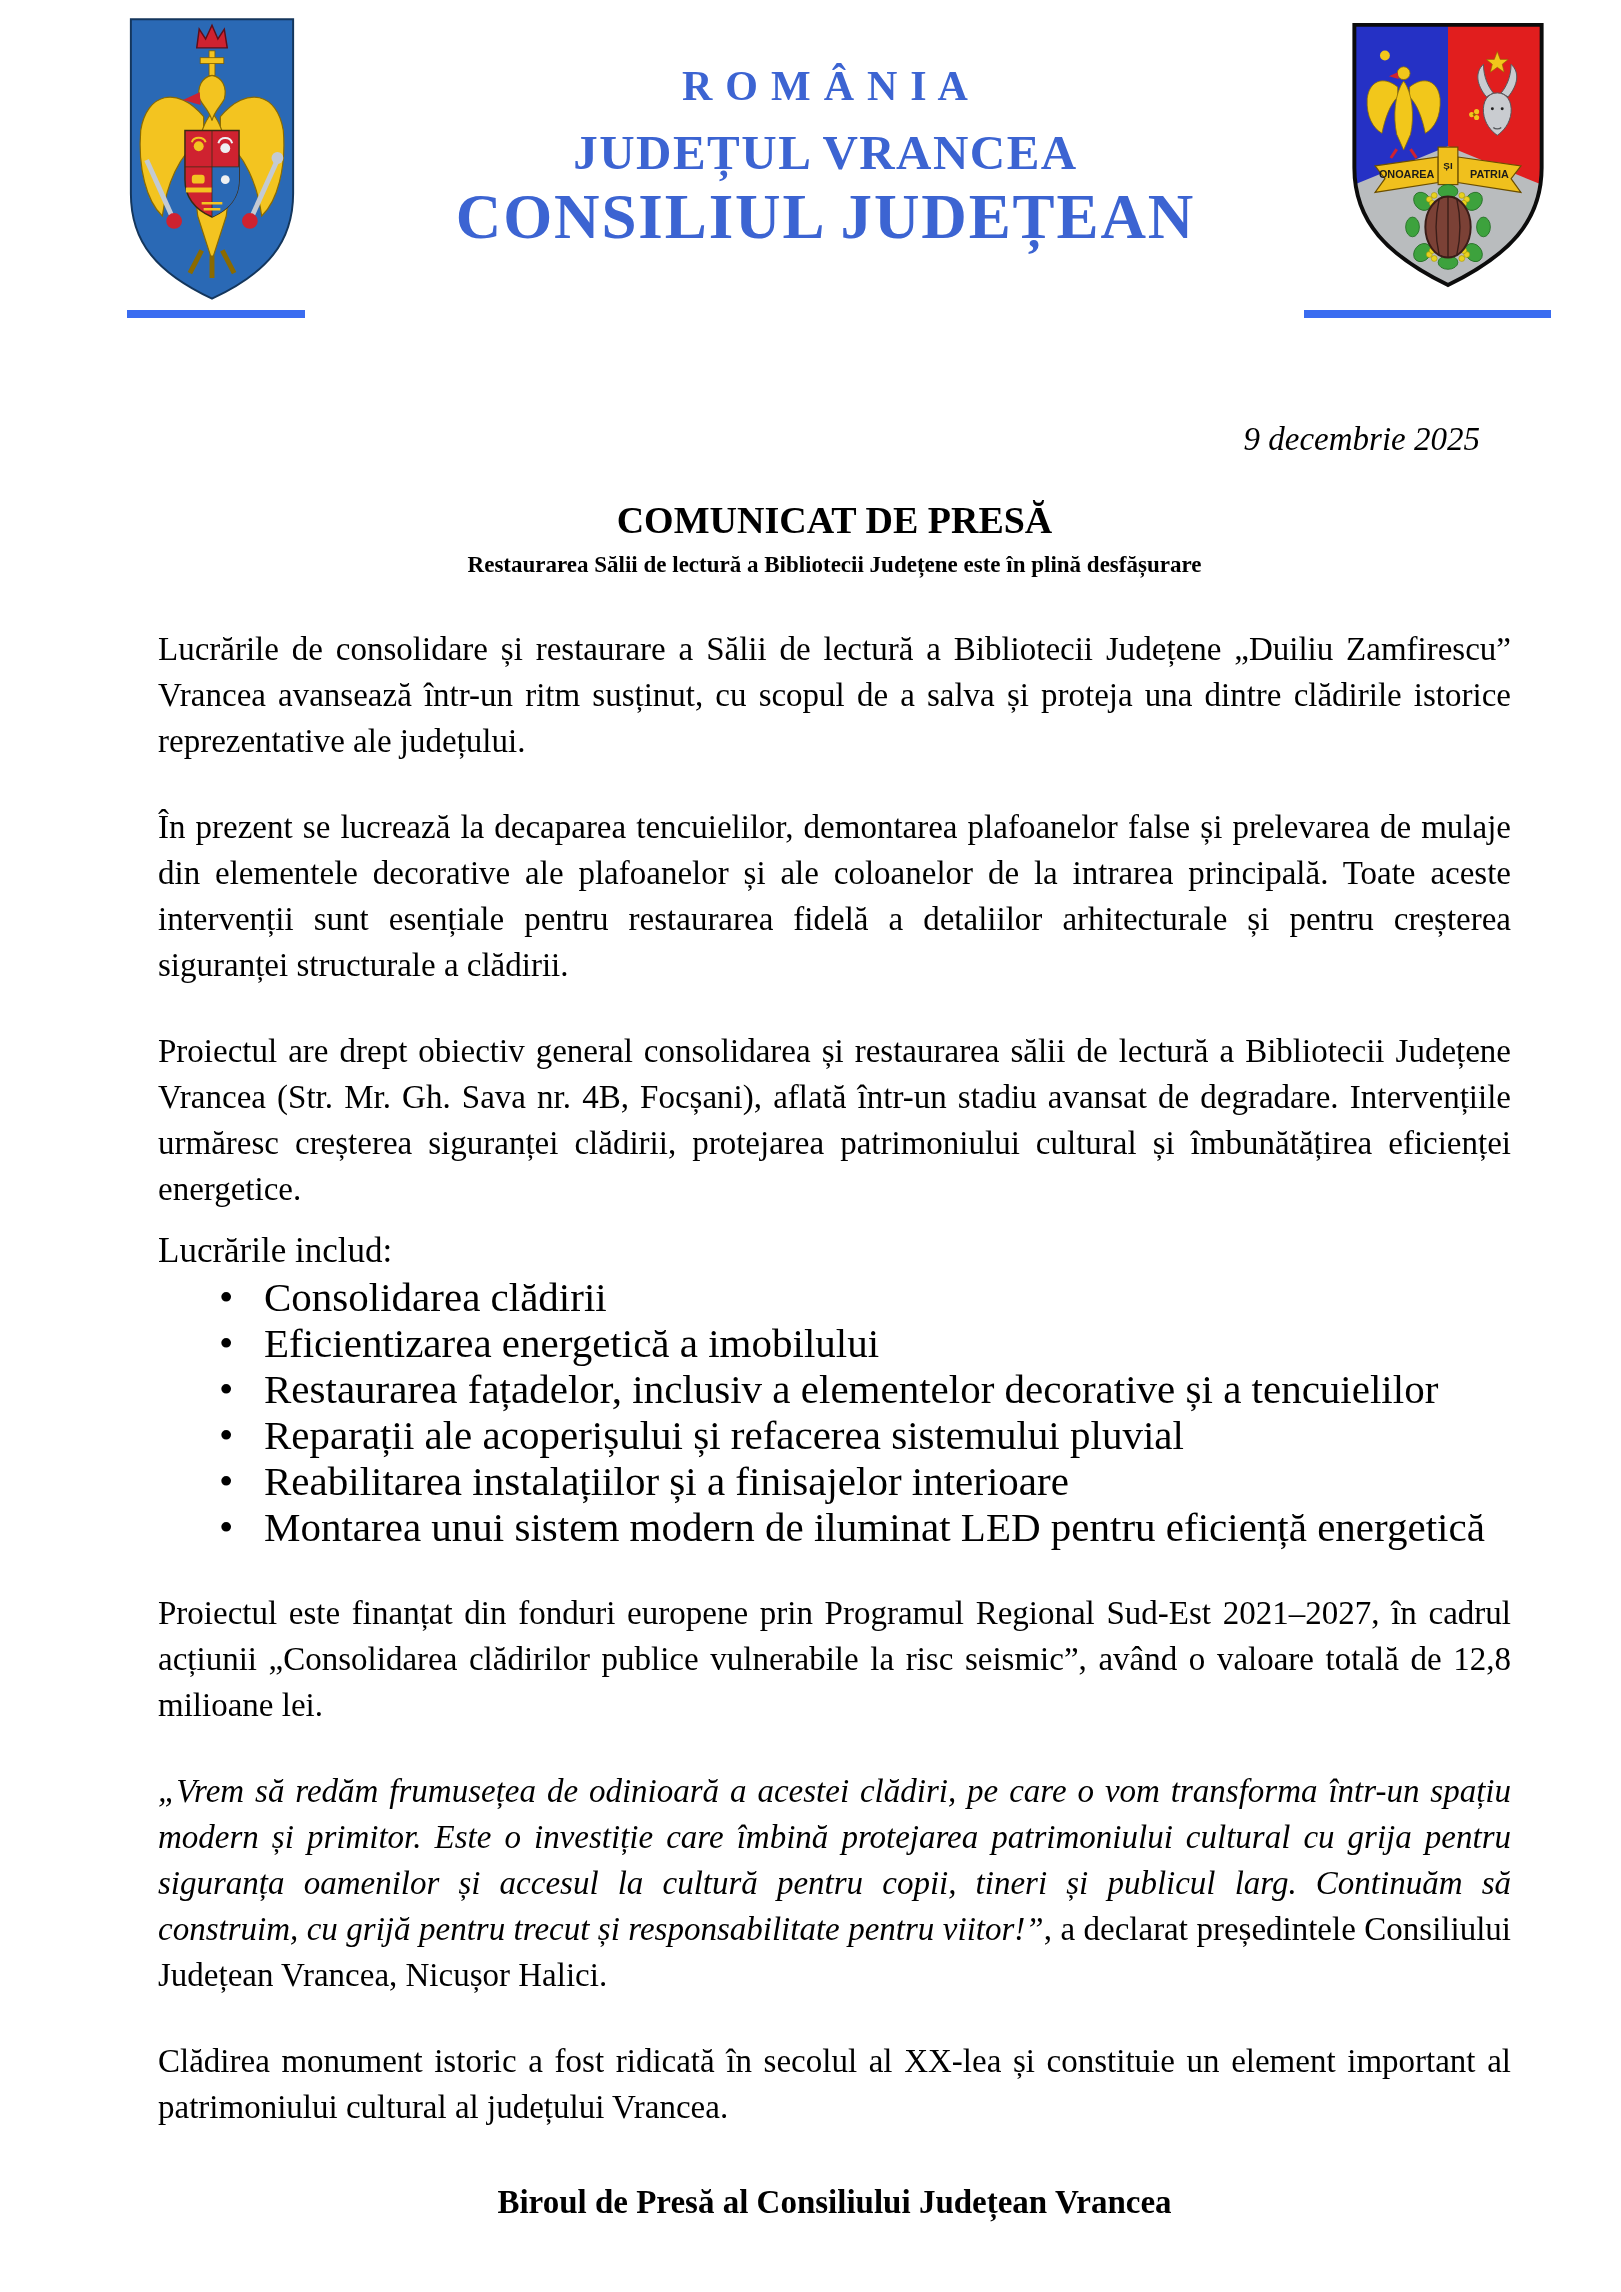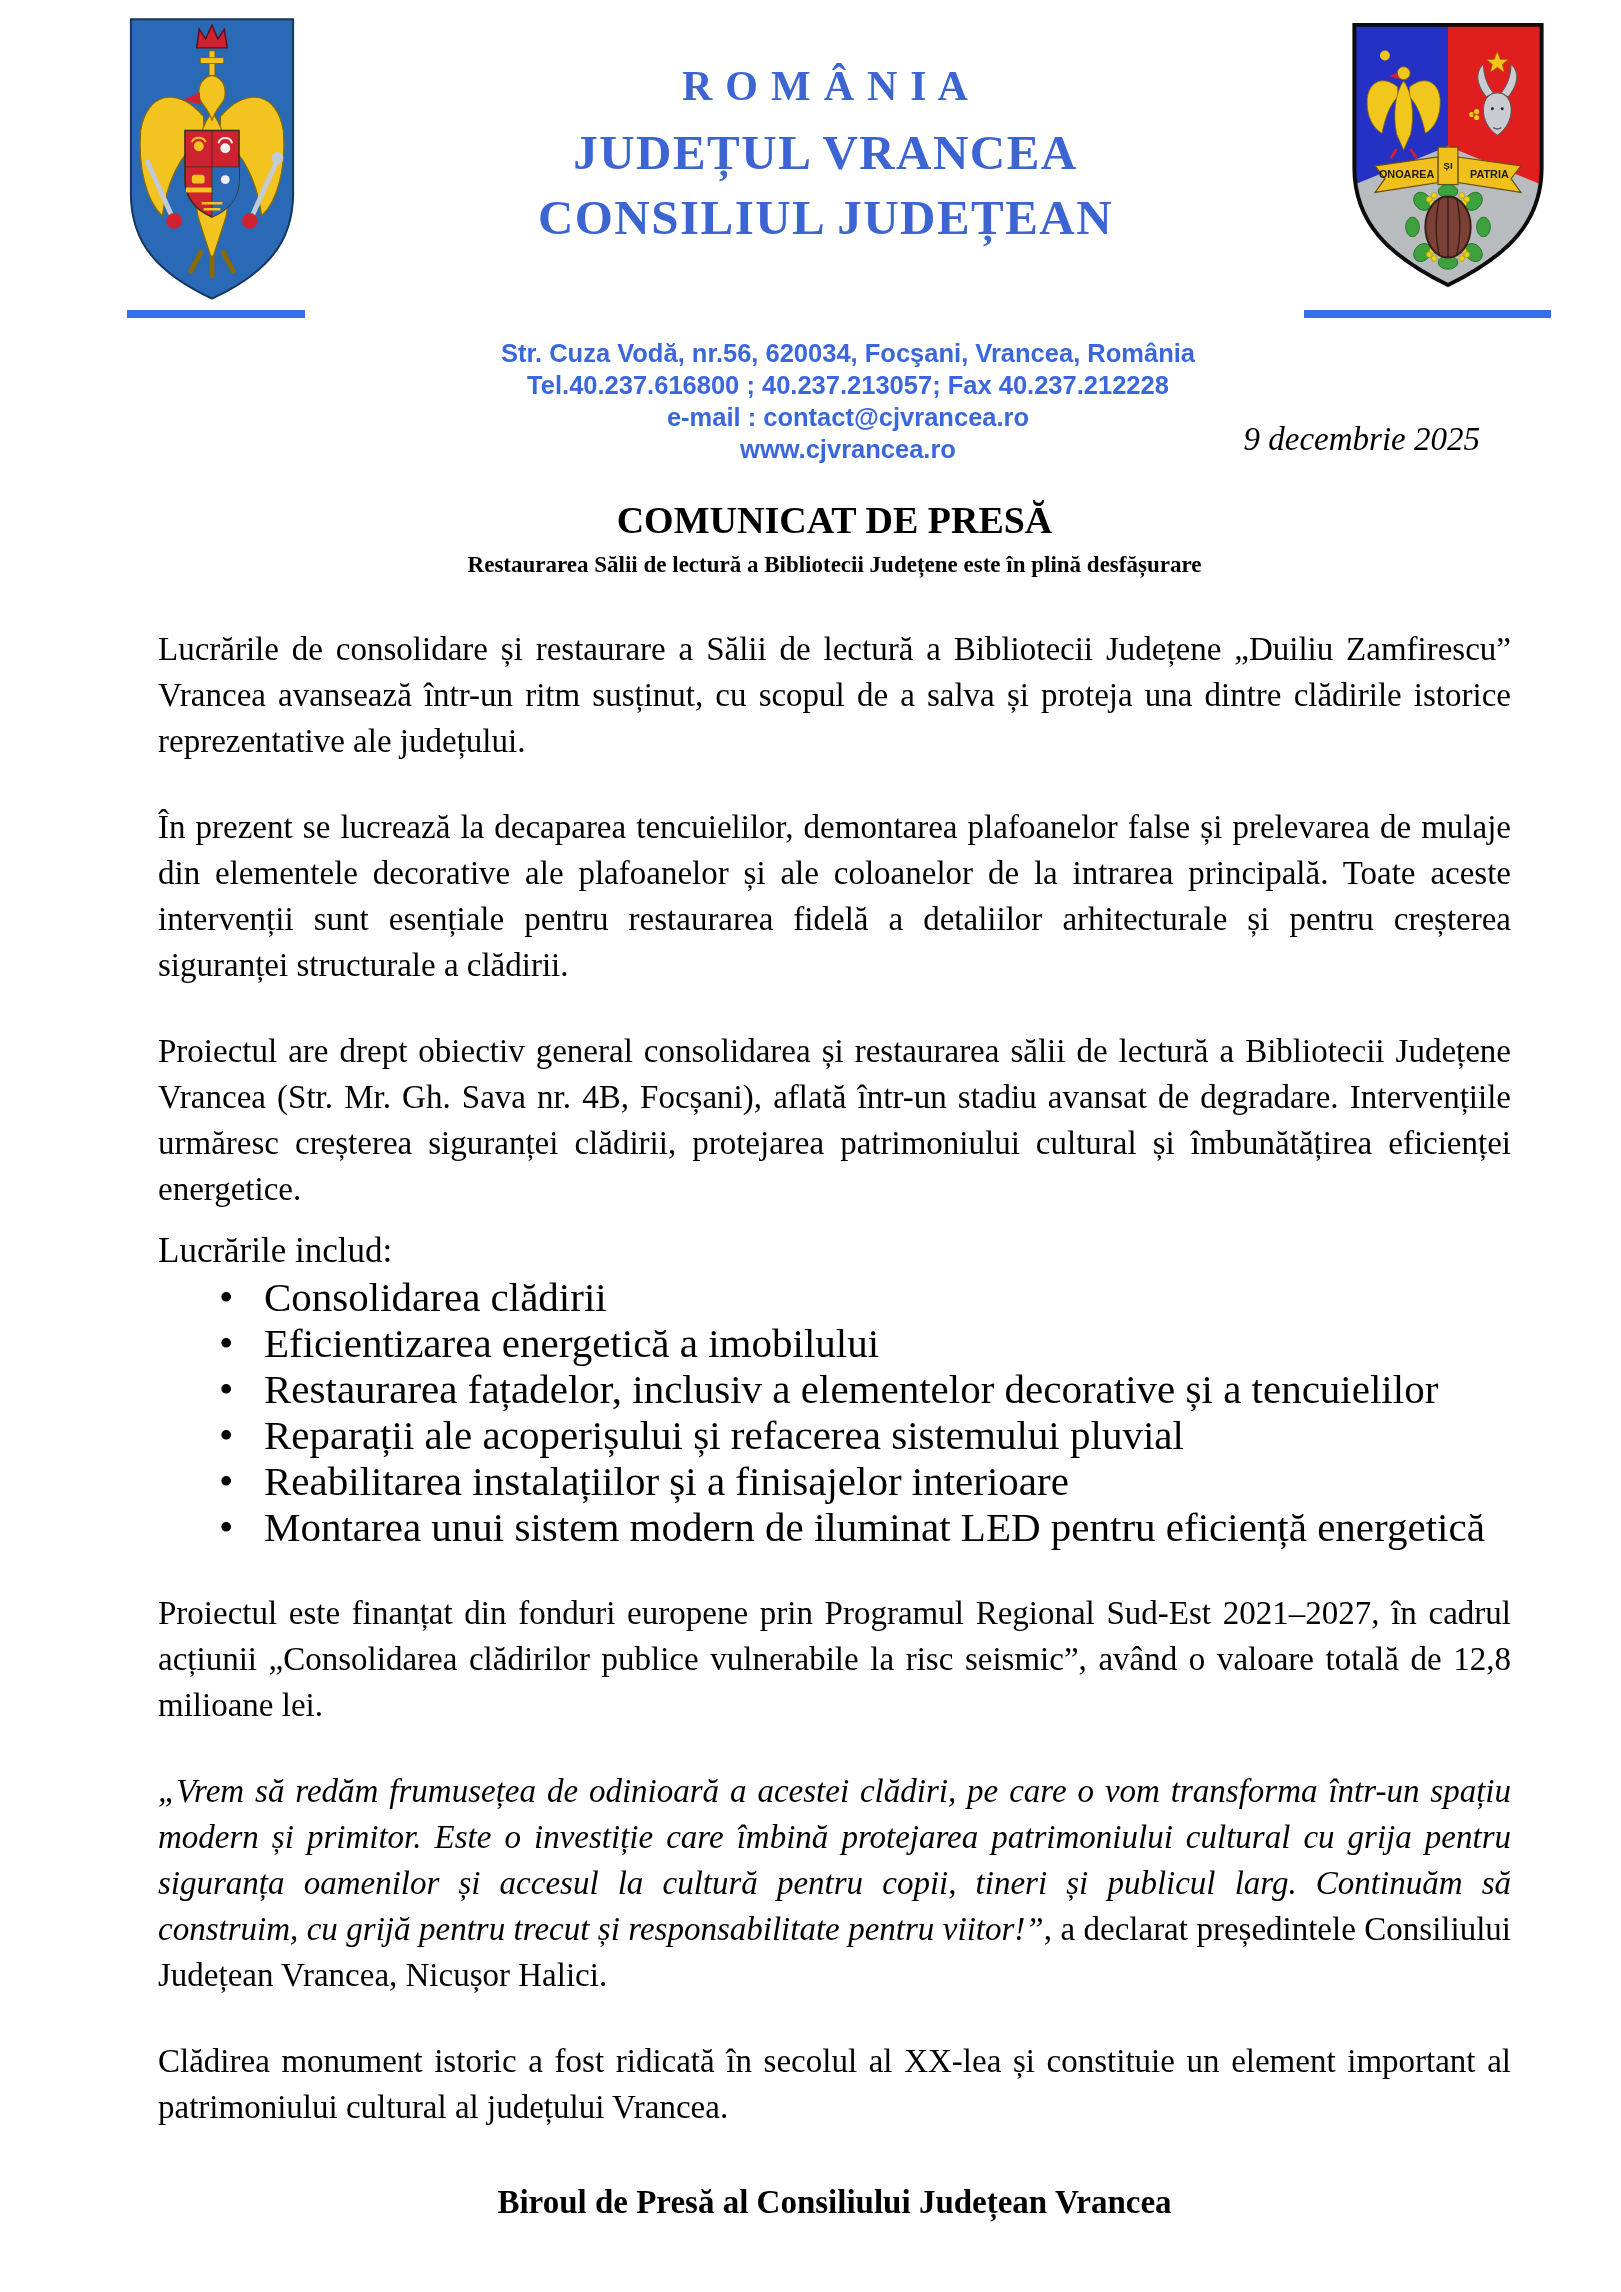--- a/index.html
+++ b/index.html
@@ -20,21 +20,21 @@
   .underbar { position: absolute; top: 310px; height: 7.8px; background: #3a6cf0; }
   .underbar.left  { left: 127px;  width: 178px; }
   .underbar.right { left: 1304px; width: 247px; }
 
   .header-titles {
     position: absolute; left: 304px; top: 53px; width: 1043px;
     text-align: center; color: #3c64d2; font-weight: bold;
   }
   .ht-country { font-size: 42px; line-height: 67px; letter-spacing: 0.03em; }
   .ht-county  { font-size: 49px; line-height: 65px; letter-spacing: 0.03em; }
-  .ht-council { font-size: 49px; line-height: 65px; letter-spacing: 0.03em; }
+  .ht-council { font-size: 63px; line-height: 65px; letter-spacing: 0.03em; }
 
   .address {
     position: absolute; left: 304px; top: 337px; width: 1088px;
     text-align: center;
     font-family: "Liberation Sans", sans-serif;
     font-weight: bold; color: #3a67dd;
     font-size: 25.5px; line-height: 32px;
   }
   .doc-date {
     position: absolute; left: 1157px; top: 420px; width: 323px;
@@ -193,26 +193,20 @@
     </svg>
   </div>
   <div class="underbar right"></div>
 
   <div class="header-titles">
     <div class="ht-country">R O M Â N I A</div>
     <div class="ht-county">JUDEȚUL VRANCEA</div>
     <div class="ht-council">CONSILIUL JUDEȚEAN</div>
   </div>
 
-  <div class="address">
-    <div>Str. Cuza Vodă, nr.56, 620034, Focşani, Vrancea, România</div>
-    <div>Tel.40.237.616800 ; 40.237.213057; Fax 40.237.212228</div>
-    <div>e-mail : contact@cjvrancea.ro</div>
-    <div>www.cjvrancea.ro</div>
-  </div>
 
   <div class="doc-date">9 decembrie 2025</div>
 
   <div class="content">
     <div class="doc-title">COMUNICAT DE PRESĂ</div>
     <div class="doc-subtitle">Restaurarea Sălii de lectură a Bibliotecii Județene este în plină desfășurare</div>
 
     <p class="para">Lucrările de consolidare și restaurare a Sălii de lectură a Bibliotecii Județene „Duiliu Zamfirescu” Vrancea avansează într-un ritm susținut, cu scopul de a salva și proteja una dintre clădirile istorice reprezentative ale județului.</p>
     <p class="para">În prezent se lucrează la decaparea tencuielilor, demontarea plafoanelor false și prelevarea de mulaje din elementele decorative ale plafoanelor și ale coloanelor de la intrarea principală. Toate aceste intervenții sunt esențiale pentru restaurarea fidelă a detaliilor arhitecturale și pentru creșterea siguranței structurale a clădirii.</p>
     <p class="para">Proiectul are drept obiectiv general consolidarea și restaurarea sălii de lectură a Bibliotecii Județene Vrancea (Str. Mr. Gh. Sava nr. 4B, Focșani), aflată într-un stadiu avansat de degradare. Intervențiile urmăresc creșterea siguranței clădirii, protejarea patrimoniului cultural și îmbunătățirea eficienței energetice.</p>

